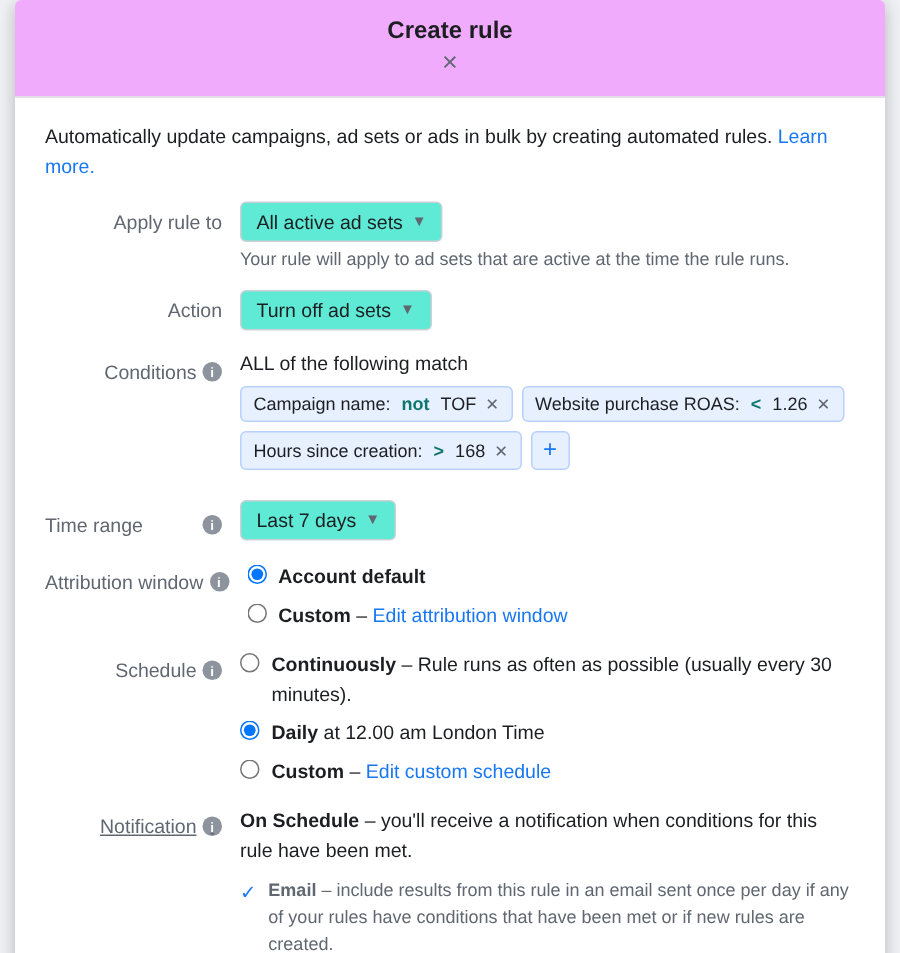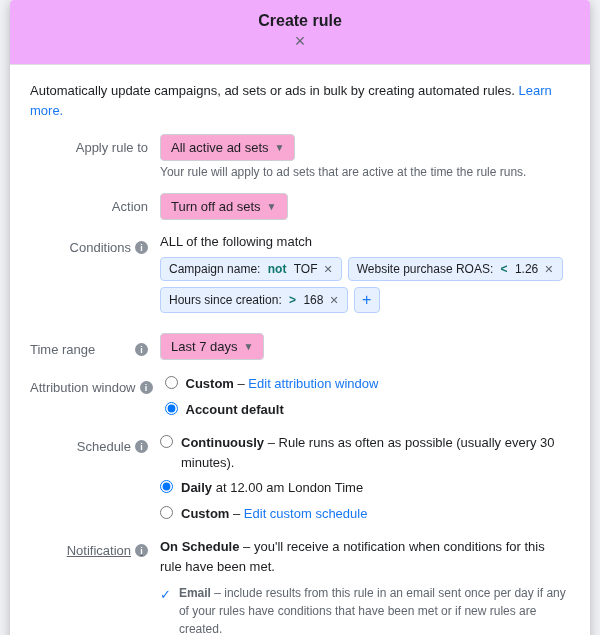--- a/index.html
+++ b/index.html
@@ -91,21 +91,21 @@
       font-weight: bold;
       cursor: default;
     }
     .select-btn {
       display: inline-flex;
       align-items: center;
       gap: 6px;
       padding: 5px 10px;
       border: 1px solid #ccd0d5;
       border-radius: 4px;
-      background: #f9a8d4;
+      background: #5eead4;
       font-size: 13px;
       color: #1c1e21;
       cursor: pointer;
       white-space: nowrap;
     }
     .select-btn .caret {
       font-size: 10px;
       color: #606770;
     }
     .hint-text {
@@ -317,30 +317,30 @@
     </div>
 
     <div class="form-row">
       <div class="form-label" style="display:flex;align-items:center;gap:4px;">
         <span>Attribution window</span>
         <span class="info-icon">i</span>
       </div>
       <div class="form-content">
         <div class="radio-group">
           <div class="radio-item">
+            <input type="radio" name="attribution" checked="" style="">
+            <span class="radio-label"><span class="bold">Account default</span></span>
+          </div>
+          <div class="radio-item">
             <input type="radio" name="attribution" style="">
             <span class="radio-label">
               <span class="bold">Custom</span>
               <span> – </span>
               <a class="link-blue">Edit attribution window</a>
             </span>
-          </div>
-          <div class="radio-item">
-            <input type="radio" name="attribution" checked="" style="">
-            <span class="radio-label"><span class="bold">Account default</span></span>
           </div>
         </div>
       </div>
     </div>
 
     <div class="form-row">
       <div class="form-label" style="display:flex;align-items:center;gap:4px;">
         <span>Schedule</span>
         <span class="info-icon">i</span>
       </div>

